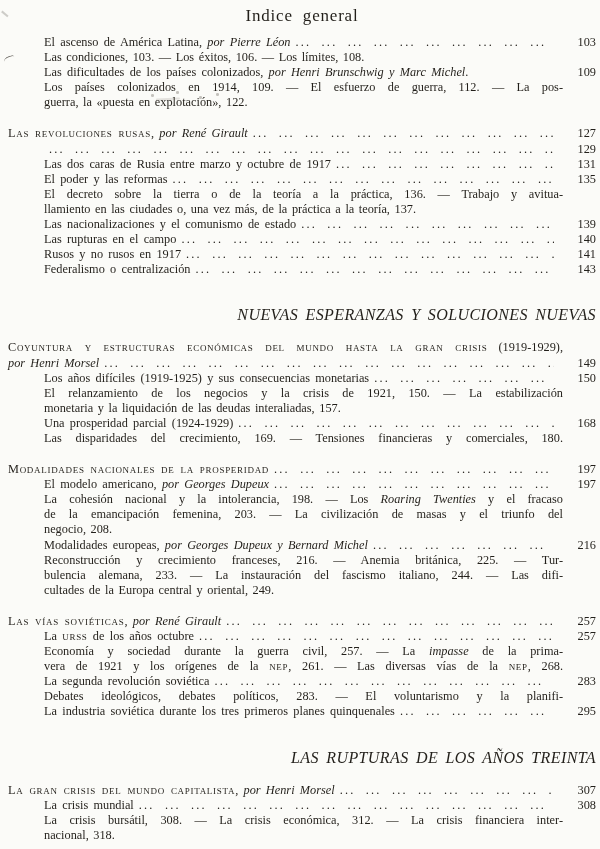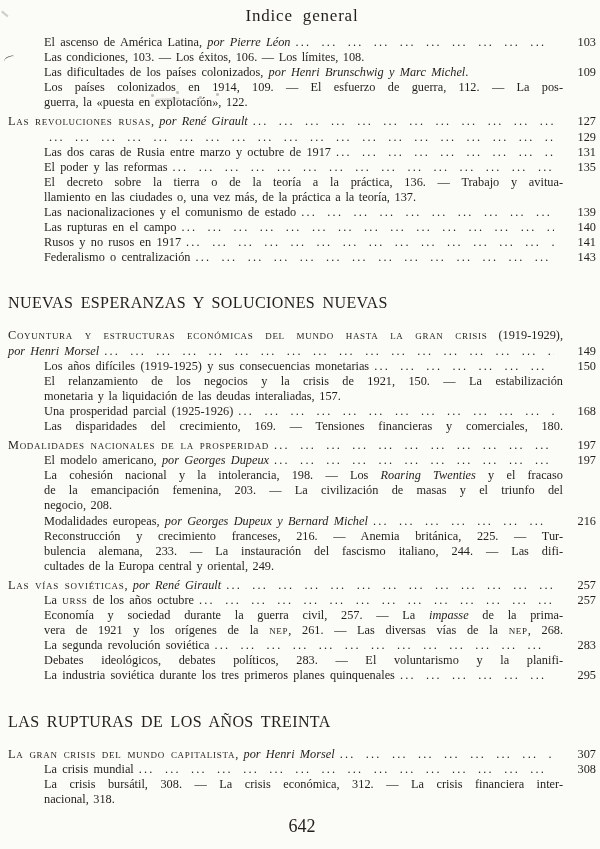--- a/index.html
+++ b/index.html
@@ -8,37 +8,37 @@
     background:var(--paper,#fbfbf8); color:var(--ink,#221f1a);
     font-family:"Liberation Serif","DejaVu Serif",serif;
   }
   .content { padding:4px 4px 0 8px; }
   .doc-title {
     text-align:center; font-size:17px; line-height:24px;
     letter-spacing:0.8px; word-spacing:5px;
   }
   .toc { margin-top:7px; }
   .line { font-size:12.3px; line-height:15.1px; }
-  .line.gap { margin-top:4px;justify-content:flex-end; }
+  .line.gap { margin-top:16px;justify-content:flex-end; }
   .line.sub { margin-left:36px; }
   .row { display:flex; align-items:baseline; }
   .row .text { flex:0 0 auto; white-space:pre; word-spacing:2.2px; }
   .row .dots {
     flex:1 1 auto; overflow:hidden; white-space:pre;
     margin-left:5px; margin-right:9px;
     letter-spacing:2.2px; word-spacing:5px;
   }
   .row .pagenum { flex:0 0 auto; width:33px; text-align:right; }
   .pline { margin-right:33px; word-spacing:1.5px; overflow:hidden; max-height:15.1px; }
   .pline.justify { text-align:justify; text-align-last:justify; }
   .sc { font-variant:small-caps; letter-spacing:0.7px; }
   .it { font-style:italic; }
   .heading {
-    text-align:left; font-size:16px; line-height:21px;
-    letter-spacing:0.4px; word-spacing:3px; margin:27px 0 15px 0;
+    text-align:right; font-size:16px; line-height:21px;
+    letter-spacing:0.4px; word-spacing:3px; margin:27px 0 15px 0;font-style:italic;
   }
   .footer { text-align:center; font-size:18px; line-height:14px; margin-top:12px; }
   .artifact { position:absolute; pointer-events:none; }
   .art-squiggle {
     left:4px; top:56px; width:11px; height:6px;
     border-top:1.6px solid rgba(60,55,50,.7); border-radius:60% 40% 50% 50%;
     transform:rotate(-18deg);
   }
   .art-diag {
     left:1px; top:13px; width:8px; height:1.5px;
@@ -131,21 +131,21 @@
           <span class="pagenum">149</span>
         </div>
         <div class="line sub row">
           <span class="text"><span class="">Los años difíciles (1919-1925) y sus consecuencias monetarias</span></span>
           <span class="dots">... ... ... ... ... ... ... ... ... ... ... ... ... ... ... ... ... ... ... ... ... ... ... ... ... ... ... ... ... ... ... ... ... ... ... ... ... ... ... ... </span>
           <span class="pagenum">150</span>
         </div>
         <div class="line sub pline justify"><span class="">El relanzamiento de los negocios y la crisis de 1921, 150. — La estabilización</span></div>
         <div class="line sub pline"><span class="">monetaria y la liquidación de las deudas interaliadas, 157.</span></div>
         <div class="line sub row">
-          <span class="text"><span class="">Una prosperidad parcial (1925-1926)</span></span>
+          <span class="text"><span class="">Una prosperidad parcial (1924-1929)</span></span>
           <span class="dots">... ... ... ... ... ... ... ... ... ... ... ... ... ... ... ... ... ... ... ... ... ... ... ... ... ... ... ... ... ... ... ... ... ... ... ... ... ... ... ... </span>
           <span class="pagenum">168</span>
         </div>
         <div class="line sub pline justify"><span class="">Las disparidades del crecimiento, 169. — Tensiones financieras y comerciales, 180.</span></div>
         <div class="line main row gap">
           <span class="text"><span class="sc">Modalidades nacionales de la prosperidad</span></span>
           <span class="dots">... ... ... ... ... ... ... ... ... ... ... ... ... ... ... ... ... ... ... ... ... ... ... ... ... ... ... ... ... ... ... ... ... ... ... ... ... ... ... ... </span>
           <span class="pagenum">197</span>
         </div>
         <div class="line sub row">

